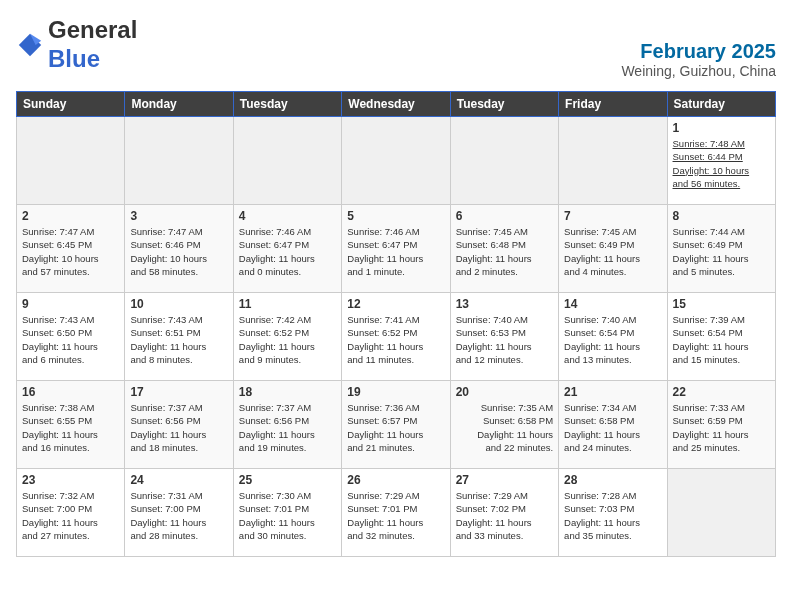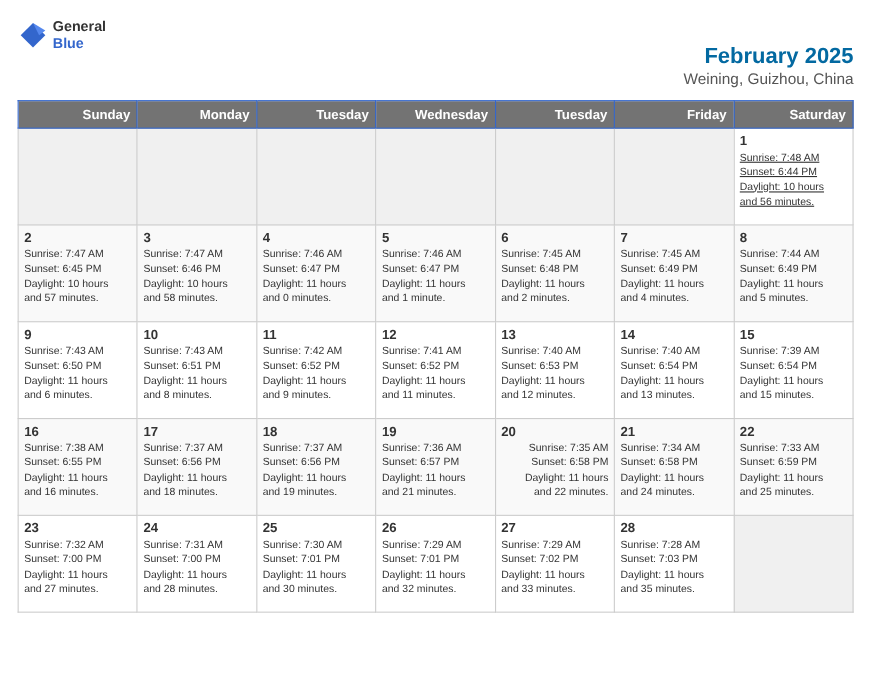--- a/index.html
+++ b/index.html
@@ -15,21 +15,21 @@
       justify-content: space-between;
       align-items: flex-start;
       margin-bottom: 12px;
     }
     .logo {
       display: flex;
       align-items: center;
       gap: 4px;
     }
     .logo-text {
-      font-size: 13px;
+      font-size: 24px;
       font-weight: bold;
       line-height: 1.2;
     }
     .logo-general { color: #333; }
     .logo-blue { color: #3366cc; }
     .logo-icon {
       width: 28px;
       height: 28px;
     }
     .title-block {
@@ -44,26 +44,26 @@
     .location {
       font-size: 14px;
       color: #555;
     }
     .calendar {
       width: 100%;
       border-collapse: collapse;
       border: 1px solid #ccc;
     }
     .calendar th {
-      background-color: #737373;
+      background-color: #404040;
       color: #fff;
       font-size: 12px;
       font-weight: bold;
       padding: 5px 6px;
-      text-align: right;
+      text-align: left;
       border: 1px solid #3366cc;
     }
     .calendar td {
       width: calc(100% / 7);
       vertical-align: top;
       border: 1px solid #ccc;
       padding: 4px 5px;
       font-size: 10px;
       color: #333;
       height: 88px;

